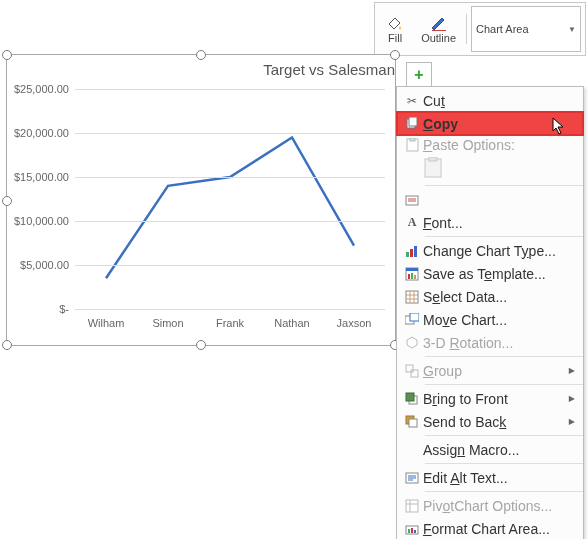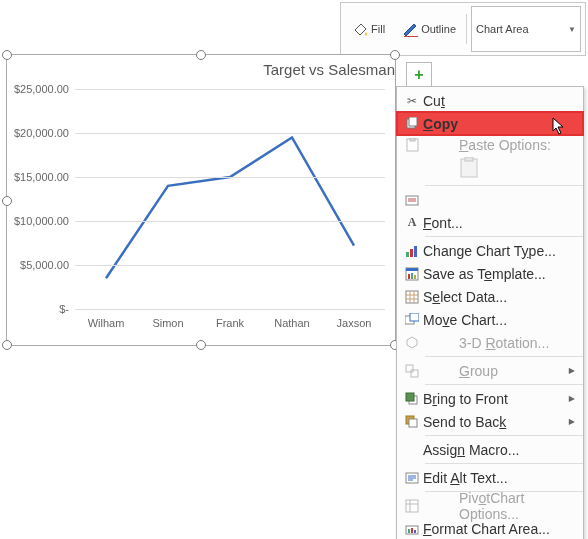--- a/index.html
+++ b/index.html
@@ -20,21 +20,21 @@
     right: 2px;
     background: #fdfdfd;
     border: 1px solid #c8c8c8;
     display: flex;
     align-items: center;
     padding: 3px 4px;
     gap: 4px;
   }
   .mt-btn {
     display: flex;
-    flex-direction: row;
+    flex-direction: column;
     align-items: center;
     padding: 2px 6px;
     font-size: 11px;
     color: #444;
   }
   .mt-btn .ic { width:20px; height:18px; display:flex; align-items:center; justify-content:center; }
   .mt-select {
     border: 1px solid #bfbfbf;
     background: #fff;
     height: 20px;
@@ -136,21 +136,21 @@
   .ctx-item {
     display: flex;
     align-items: center;
     height: 23px;
     padding: 0 8px 0 4px;
     color: #333;
     position: relative;
   }
   .ctx-item.hover { background: #ef4444; font-weight: bold; }
   .ctx-item.highlight { outline: 2px solid #e03030; outline-offset: -1px; }
-  .ctx-item.disabled { color: #a6a6a6; gap: 36px; }
+  .ctx-item.disabled { color: #a6a6a6; }
   .ctx-sep { height: 0; border-top: 1px solid #dedede; margin: 2px 0 2px 28px; }
   .ctx-icon {
     width: 22px;
     display: flex;
     align-items: center;
     justify-content: center;
     color: #555;
     font-size: 12px;
   }
   .ctx-item.disabled .ctx-icon { color: #b8b8b8; }

